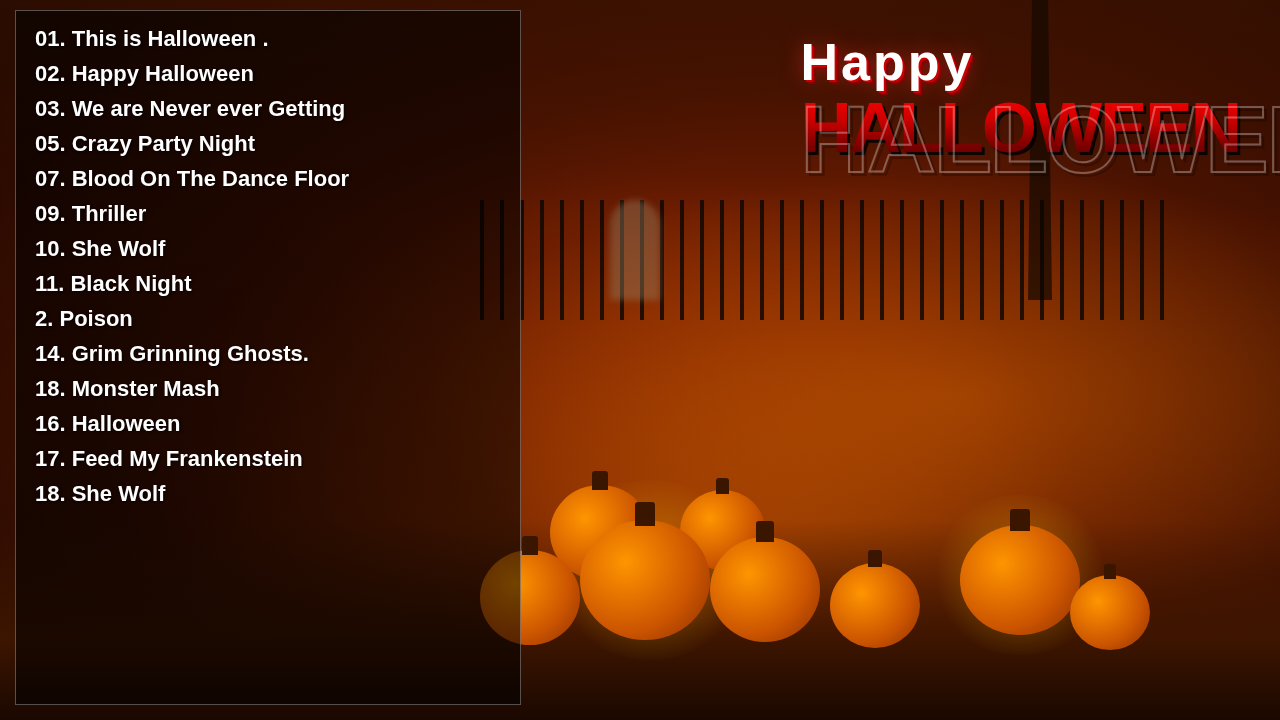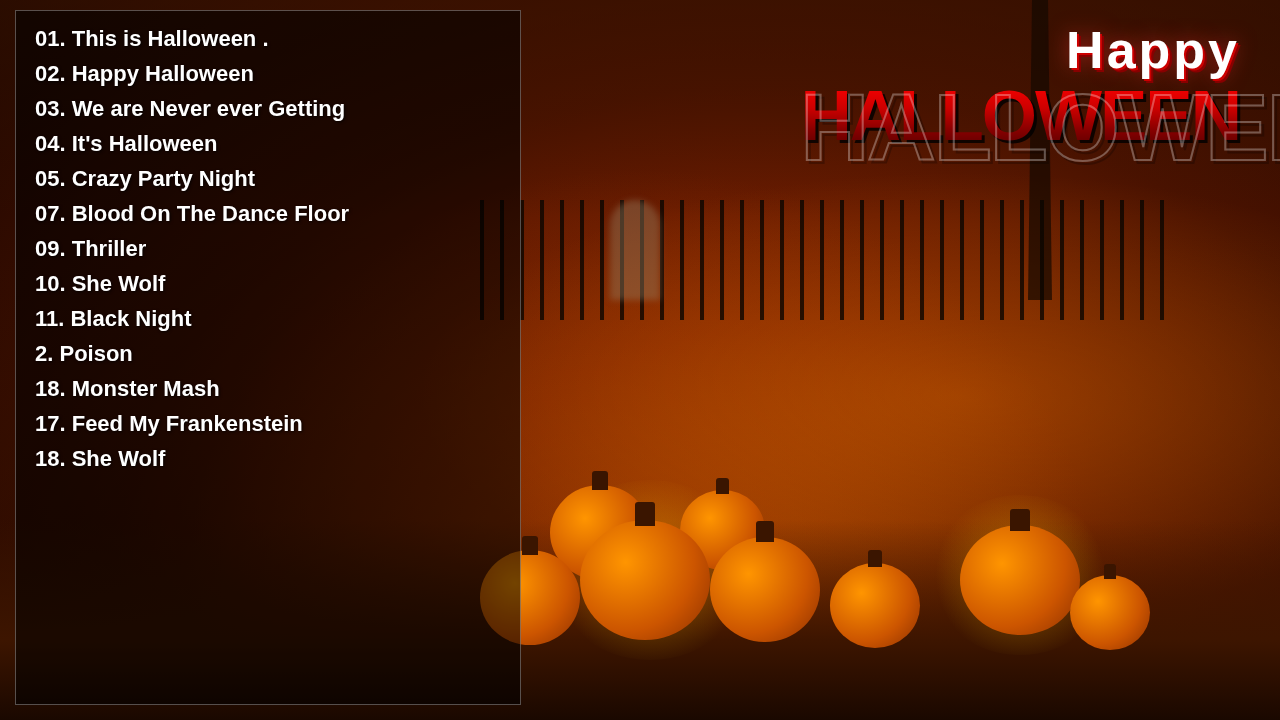--- a/index.html
+++ b/index.html
@@ -106,24 +106,24 @@
       font-weight: bold;
       color: #ffffff;
       line-height: 1.5;
       text-shadow: 1px 1px 3px rgba(0,0,0,0.8);
       padding: 1px 0;
     }
 
     
     .title-container {
       position: absolute;
-      top: 20px;
+      top: 32px;
       right: 40px;
       z-index: 10;
-      text-align: right;
+      text-align: left;
     }
 
     .happy-text {
       font-size: 52px;
       font-weight: 900;
       color: #ffffff;
       text-shadow: 
         2px 2px 0 #cc0000,
         4px 4px 0 #880000,
         0 0 20px rgba(255,50,50,0.5);
@@ -234,23 +234,24 @@
 <div class="title-container">
   <span class="happy-text">Happy</span>
   <span class="halloween-text">HALLOWEEN</span>
 </div>
 
 <div class="playlist-box">
 
 <div class="playlist-item">01. This is Halloween .</div>
     <div class="playlist-item">02. Happy Halloween</div>
     <div class="playlist-item">03. We are Never ever Getting</div>
-    <div class="playlist-item">04. It's Halloween</div>
     <div class="playlist-item">05. Crazy Party Night</div>
     <div class="playlist-item">07. Blood On The Dance Floor</div>
     <div class="playlist-item">09. Thriller</div>
     <div class="playlist-item">10. She Wolf</div>
     <div class="playlist-item">11. Black Night</div>
     <div class="playlist-item">2. Poison</div>
+    <div class="playlist-item">14. Grim Grinning Ghosts.</div>
     <div class="playlist-item">18. Monster Mash</div>
+    <div class="playlist-item">16. Halloween</div>
     <div class="playlist-item">17. Feed My Frankenstein</div>
     <div class="playlist-item">18. She Wolf</div>
   </div>
 
 </body></html>

